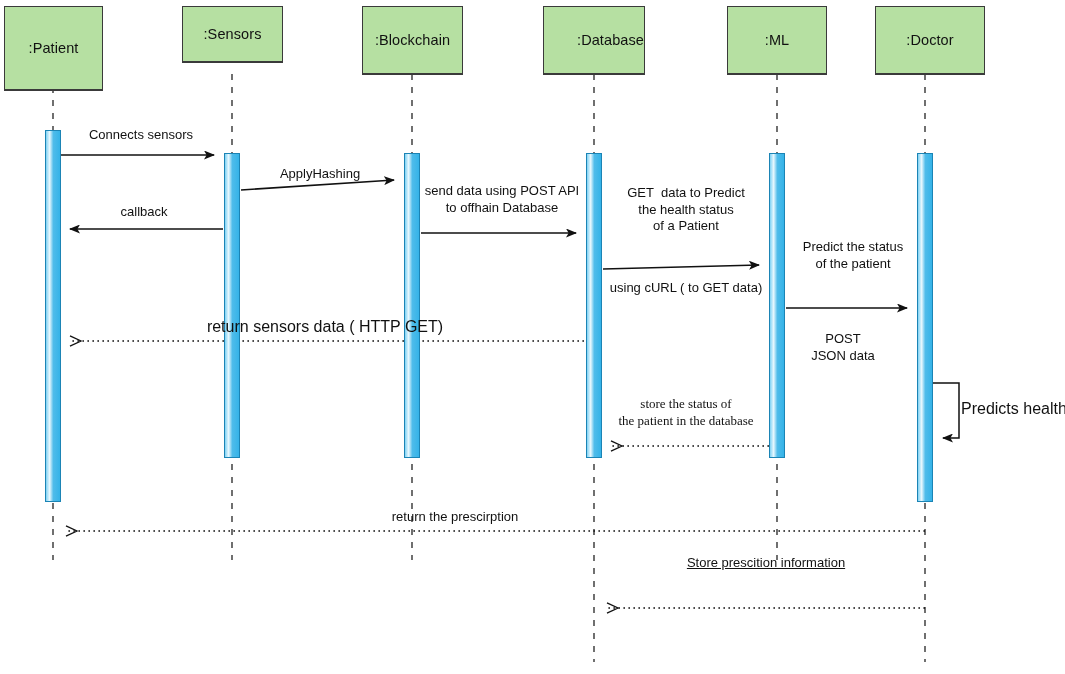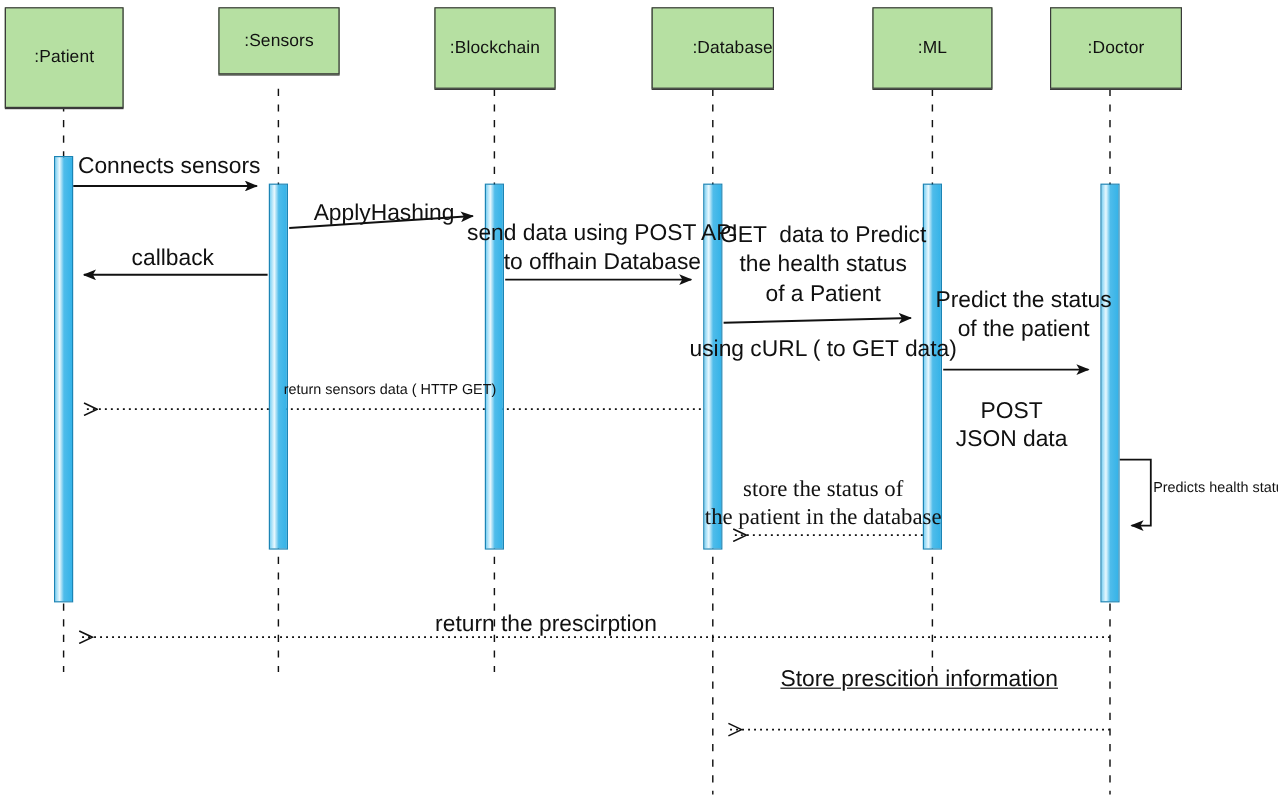--- a/index.html
+++ b/index.html
@@ -19,27 +19,27 @@
     font-size:14.5px;color:#111;letter-spacing:.1px;white-space:nowrap;
   }
   .act-bar{
     position:absolute;
     background:linear-gradient(to right,#7fd2f4 0%,#e9f8fe 26%,#4fbcea 52%,#35b3e8 100%);
     border:1px solid #1b84b5;
     box-sizing:border-box;
   }
   .msg-label{
     position:absolute;
-    font-size:19px;color:#111;
+    font-size:13px;color:#111;
     text-align:center;
     line-height:1.28;
     white-space:pre;
     transform:translateX(-50%);
   }
-  .msg-label.small{font-size:12px;}
+  .msg-label.small{font-size:16px;}
   .msg-label.left-anchor{transform:none;text-align:left;}
 </style>
 </head>
 <body>
 
 <div id="canvas">
 
   <svg id="svg-layer" viewBox="0 0 1065 674" xmlns="http://www.w3.org/2000/svg">
     <defs>
       <marker id="arrow-filled" markerWidth="11" markerHeight="9" refX="10" refY="4.5" orient="auto" markerUnits="userSpaceOnUse">

